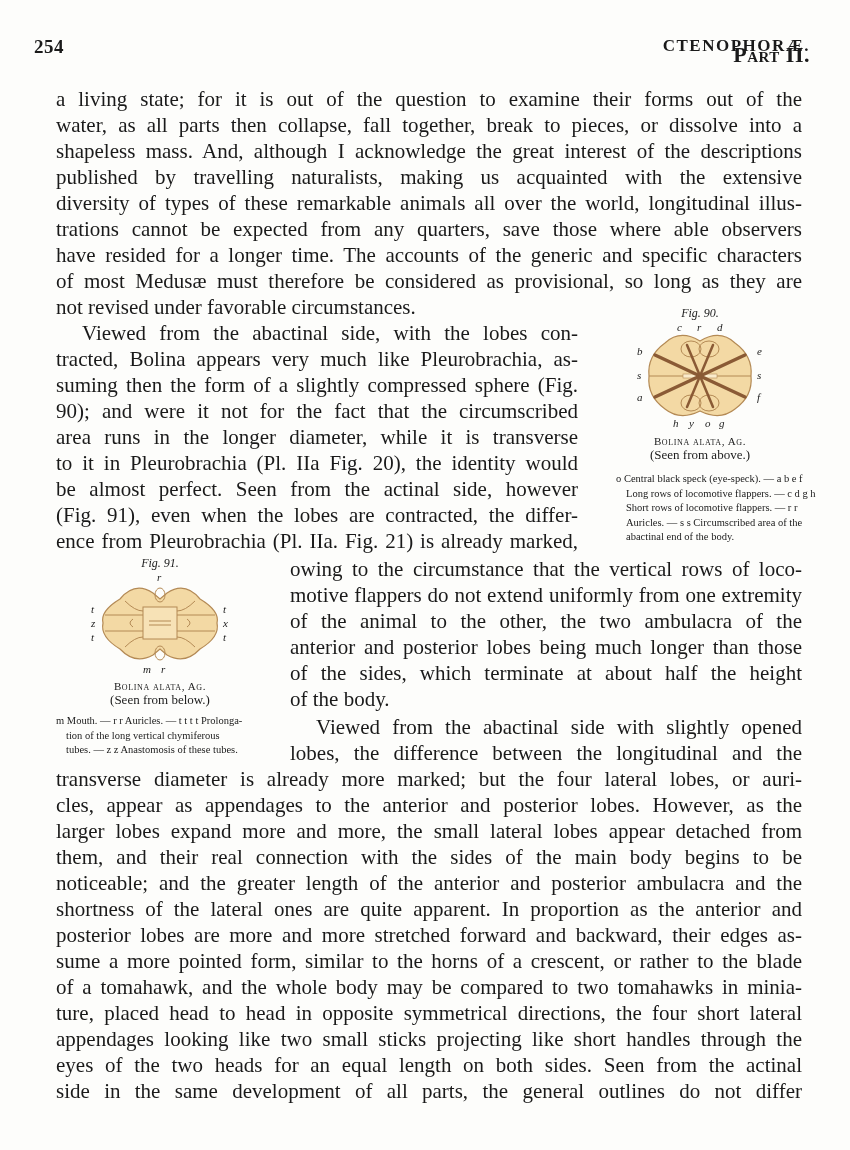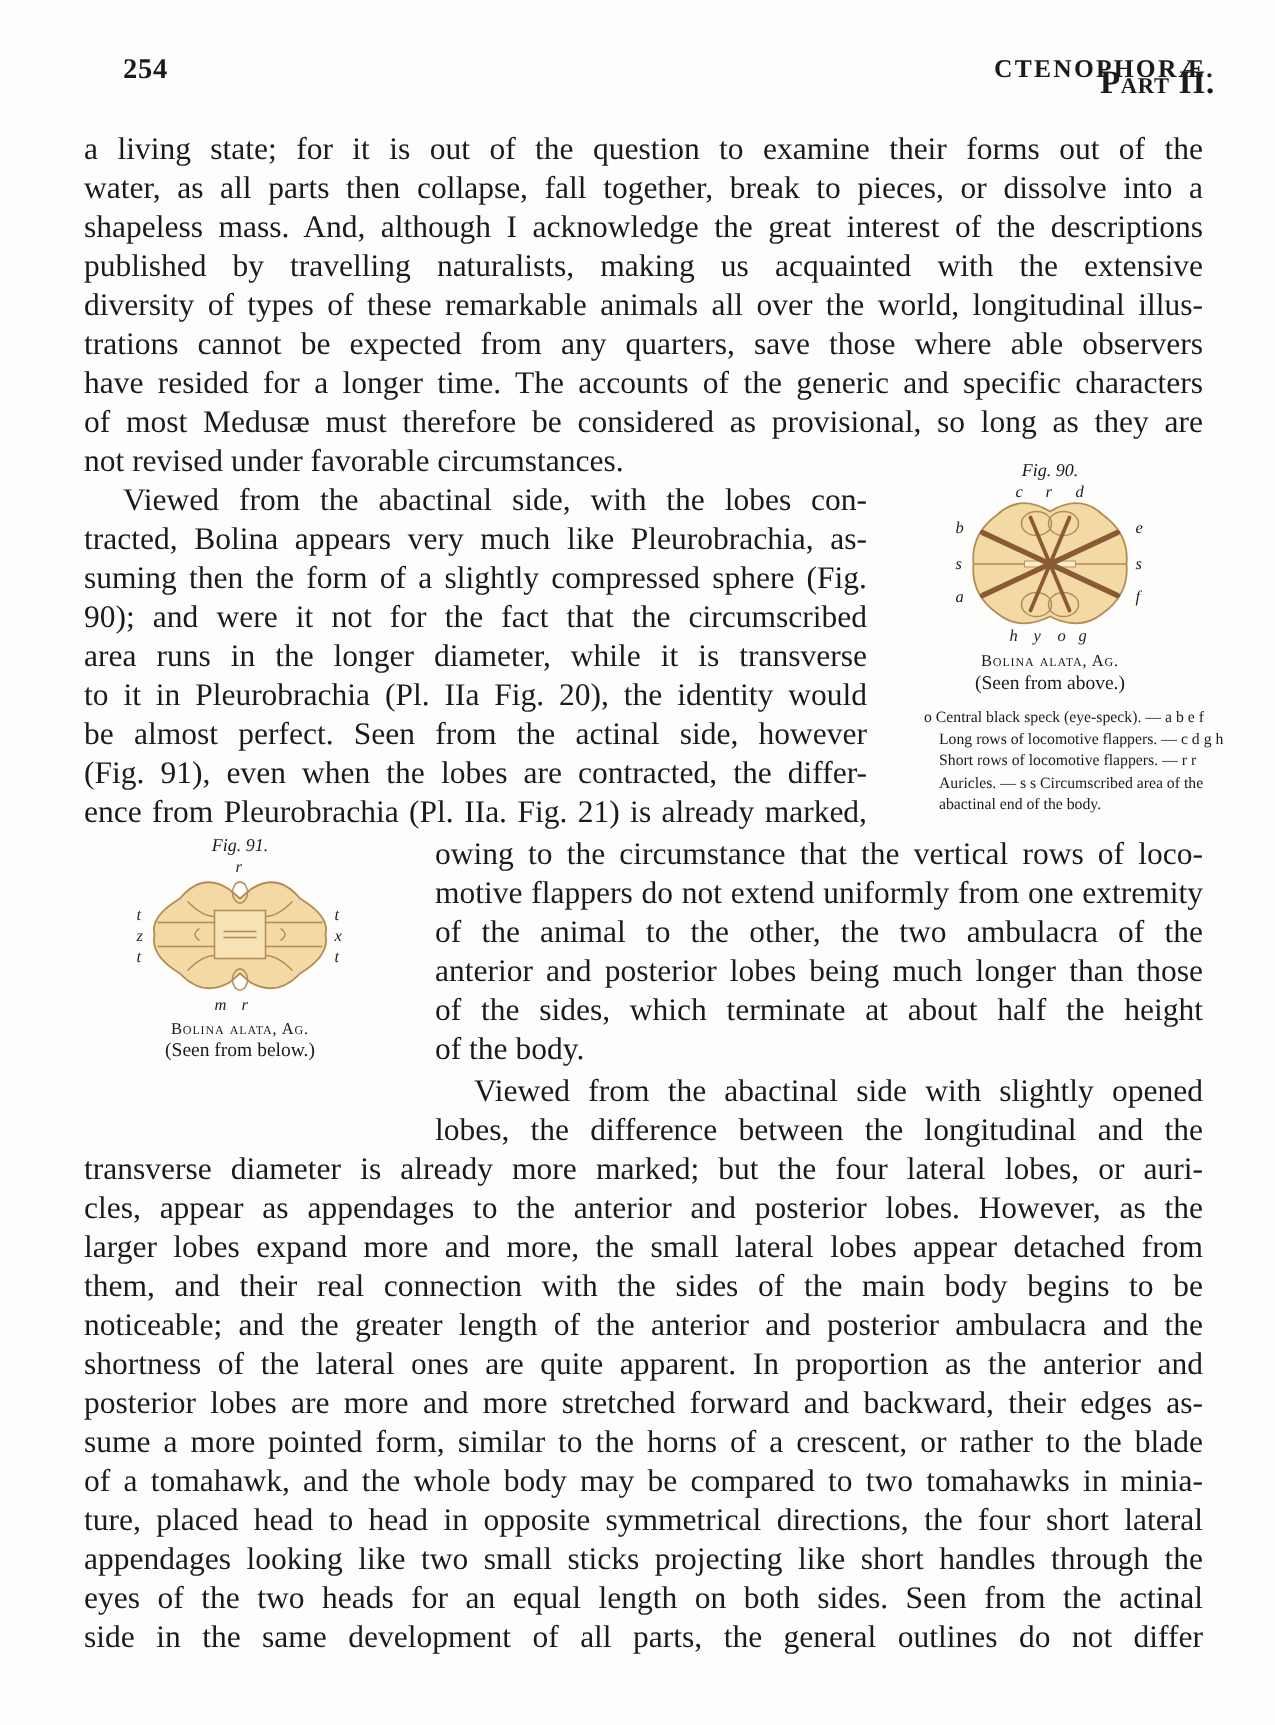--- a/index.html
+++ b/index.html
@@ -4,21 +4,21 @@
 <style>
   html, body { margin: 0; padding: 0; }
   body {
     width: 850px; height: 1150px; overflow: hidden;
     background: #fdfdfb;
     font-family: "Liberation Serif", "DejaVu Serif", serif;
     color: #1a1a1a;
     position: relative;
   }
   .page { position: absolute; left: 0; top: 0; width: 850px; height: 1150px; }
-  .header { position: absolute; top: 36px; left: 34px; right: 40px; height: 30px; margin-left: 48px; }
+  .header { position: absolute; top: 36px; left: 34px; right: 40px; height: 30px; }
   .pgnum { position: absolute; left: 0; top: 0; font-size: 19px; font-weight: bold; letter-spacing: 0.5px; }
   .runhead { position: absolute; left: 0; right: 0; top: 0; text-align: right; font-size: 17px; font-weight: bold; letter-spacing: 1.5px; }
   .partlbl { position: absolute; right: 0; top: 6px; font-size: 22px; font-weight: bold; letter-spacing: 0.5px; font-variant: small-caps; }
 
   .line { position: absolute; left: 56px; font-size: 21px; line-height: 26px; white-space: nowrap; text-align: justify; text-align-last: justify; }
   .full { width: 746px; }
   .narrow { width: 522px; }
   .right { left: 290px; width: 512px; }
   .indent { padding-left: 26px; box-sizing: border-box; }
   .last { text-align-last: left; }
@@ -164,14 +164,19 @@
           <text x="138" y="56">x</text>
         <text x="6" y="70">t</text>
           <text x="138" y="70">t</text>
         <text x="58" y="102">m</text>
           <text x="76" y="102">r</text>
       </g>
     </svg>
     <div class="figtitle">Bolina alata, Ag.</div>
     <div class="figsub">(Seen from below.)</div>
   </div>
+  <div class="legend" style="position:absolute; left:56px; top:714px; width:220px;">
+    <div>m Mouth. — r r Auricles. — t t t t Prolonga-</div>
+    <div style="padding-left:10px">tion of the long vertical chymiferous</div>
+    <div style="padding-left:10px">tubes. — z z Anastomosis of these tubes.</div>
+  </div>
 
 </div>
 
 </body></html>

